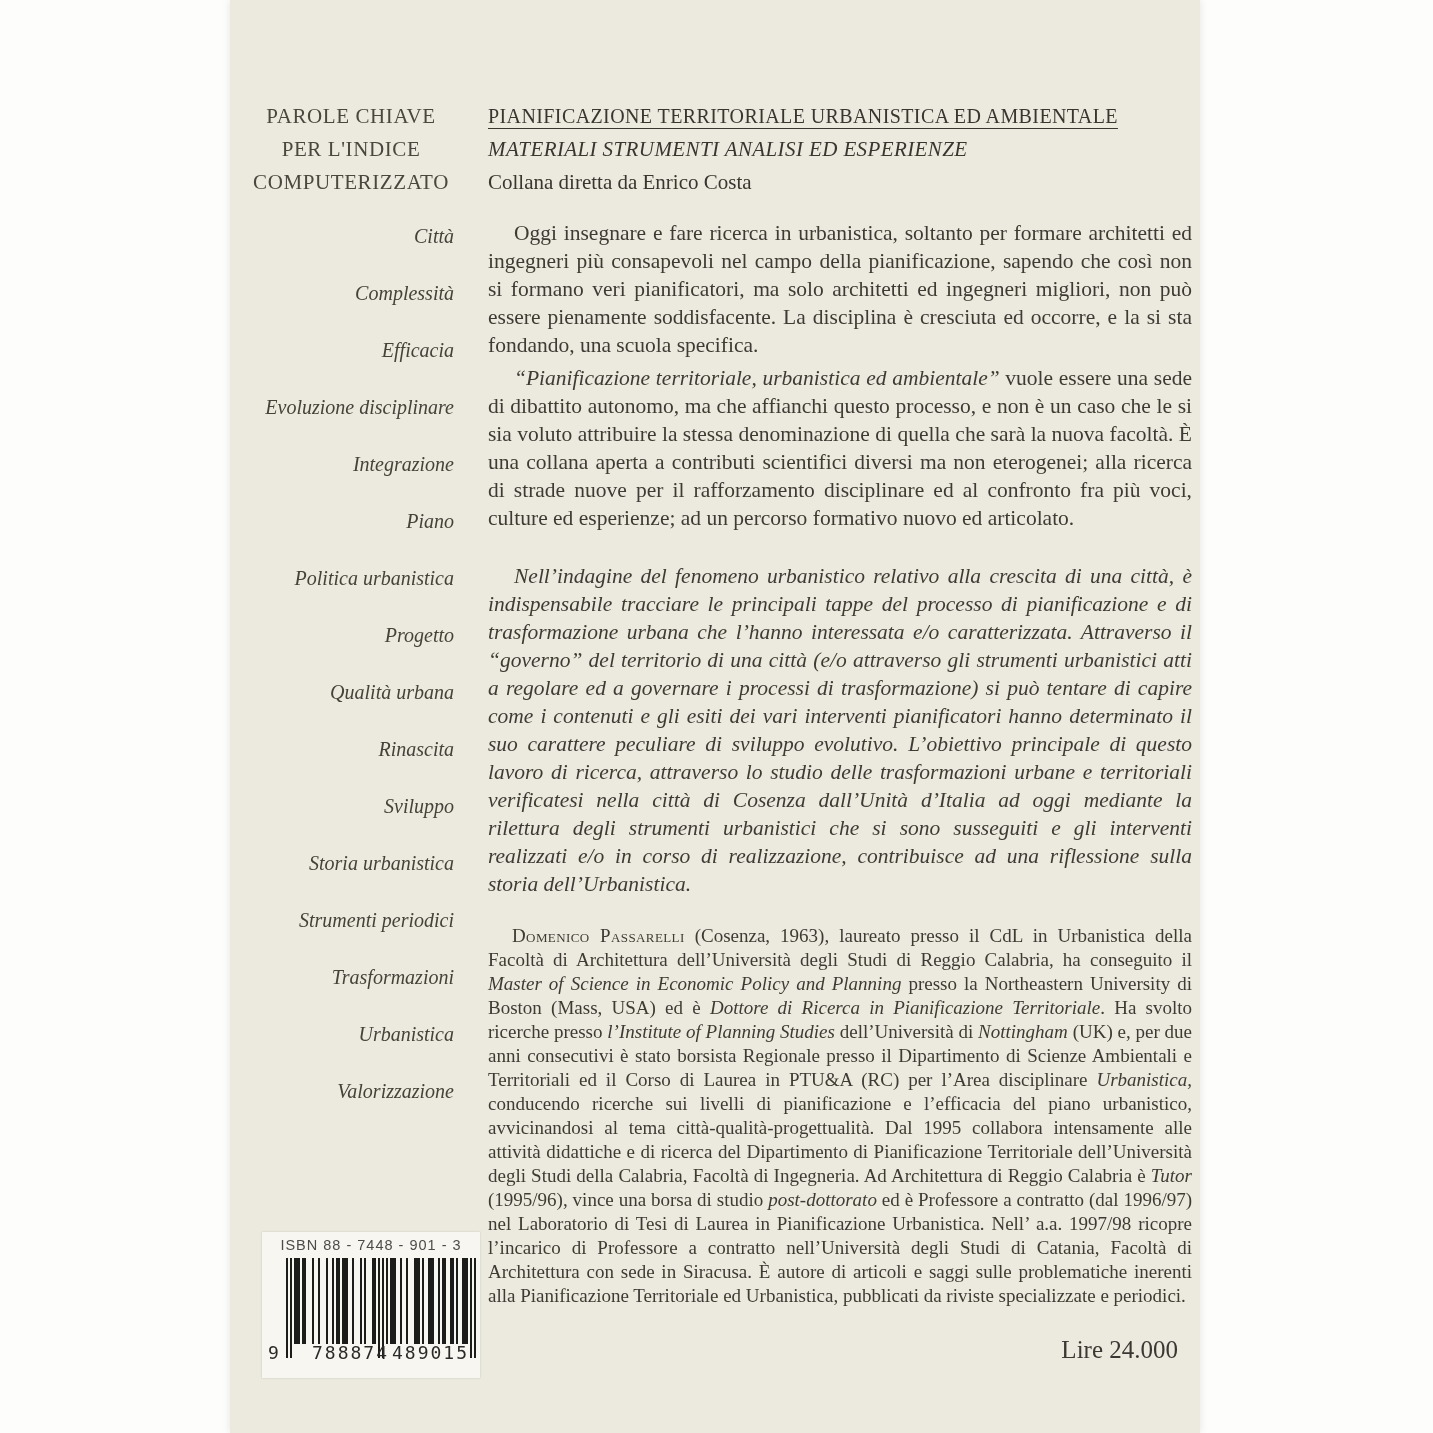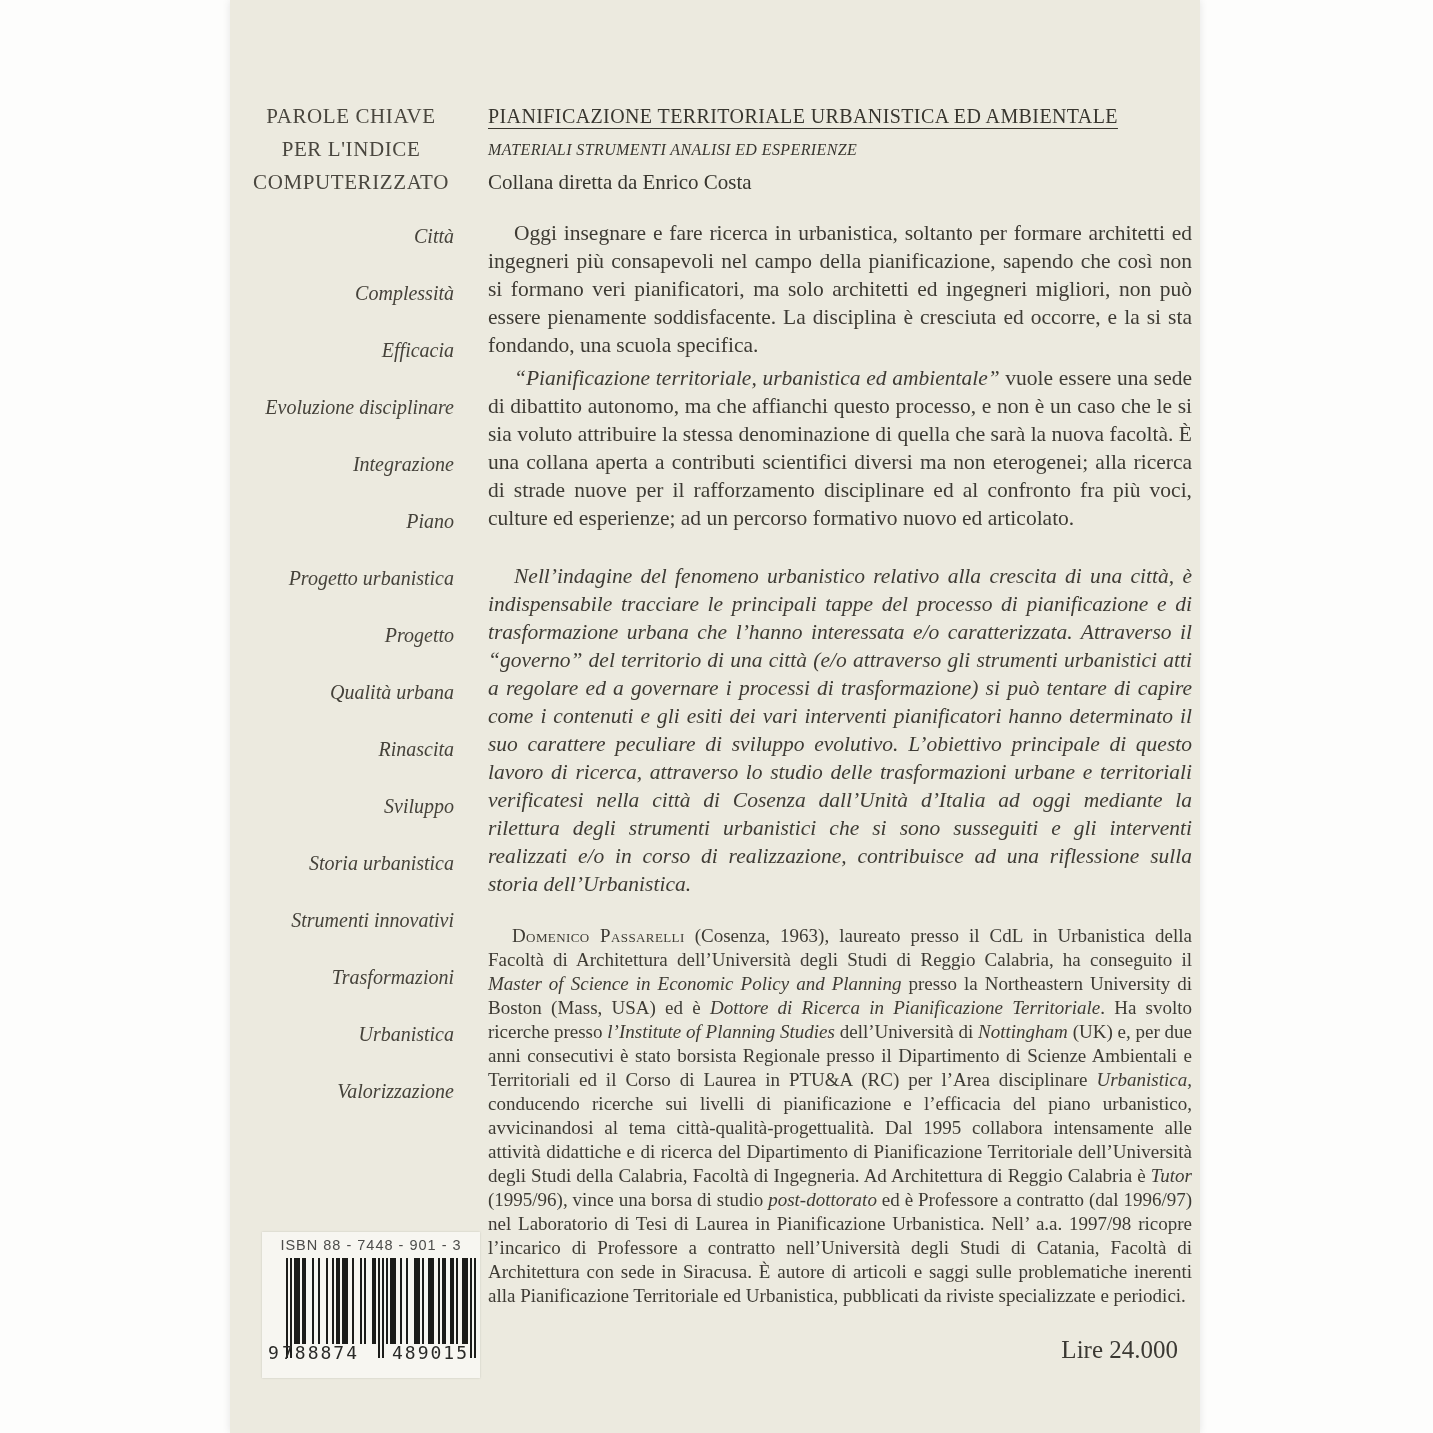--- a/index.html
+++ b/index.html
@@ -31,21 +31,21 @@
   
   .main-col{
     position:absolute;left:258px;top:100px;width:704px;
   }
   .series-title{
     font-size:20px;line-height:33px;letter-spacing:0.4px;color:#38362f;
     text-decoration:underline;text-underline-offset:5px;text-decoration-thickness:1px;
     white-space:nowrap;
   }
   .series-subtitle{
-    font-size:16px;line-height:33px;font-style:italic;letter-spacing:0.4px;color:#38362f;
+    font-size:21px;line-height:33px;font-style:italic;letter-spacing:0.4px;color:#38362f;
     white-space:nowrap;
   }
   .series-editor{
     font-size:21px;line-height:33px;color:#38362f;
   }
   .body-par{
     margin:0;font-size:21.5px;line-height:28px;text-align:justify;
     text-indent:26px;color:#3e3b34;
   }
   .p1{margin-top:20px;}
@@ -73,21 +73,21 @@
   .bar{
     position:absolute;top:0;width:2px;height:86px;background:#1c1c1a;
   }
   .bar.tall{height:100px;}
   .bc-digits{
     position:absolute;left:0;top:110px;width:218px;height:24px;
     font-family:"DejaVu Sans Mono","Liberation Mono",monospace;
     font-size:18px;color:#2a2a28;
   }
   .bc-d9{position:absolute;left:6px;}
-  .bc-dl{position:absolute;left:20px;letter-spacing:2px;}
+  .bc-dl{position:absolute;left:50px;letter-spacing:2px;}
   .bc-dr{position:absolute;left:130px;letter-spacing:2px;}
   
   .price{
     position:absolute;right:22px;top:1336px;font-size:25px;color:#3a3832;
   }
 </style>
 </head>
 <body>
 
 <div class="cover">
@@ -98,27 +98,27 @@
       <div>PER L'INDICE</div>
       <div>COMPUTERIZZATO</div>
     </div>
     <div class="kw-list">
         <div class="kw-item">Città</div>
         <div class="kw-item">Complessità</div>
         <div class="kw-item">Efficacia</div>
         <div class="kw-item">Evoluzione disciplinare</div>
         <div class="kw-item">Integrazione</div>
         <div class="kw-item">Piano</div>
-        <div class="kw-item">Progetto urbanistica</div>
+        <div class="kw-item">Politica urbanistica</div>
         <div class="kw-item">Progetto</div>
         <div class="kw-item">Qualità urbana</div>
         <div class="kw-item">Rinascita</div>
         <div class="kw-item">Sviluppo</div>
         <div class="kw-item">Storia urbanistica</div>
-        <div class="kw-item">Strumenti innovativi</div>
+        <div class="kw-item">Strumenti periodici</div>
         <div class="kw-item">Trasformazioni</div>
         <div class="kw-item">Urbanistica</div>
         <div class="kw-item">Valorizzazione</div>
       </div>
   </div>
 
   <div class="main-col">
     <div class="main-header">
       <div class="series-title">PIANIFICAZIONE TERRITORIALE URBANISTICA ED AMBIENTALE</div>
       <div class="series-subtitle">MATERIALI STRUMENTI ANALISI ED ESPERIENZE</div>

